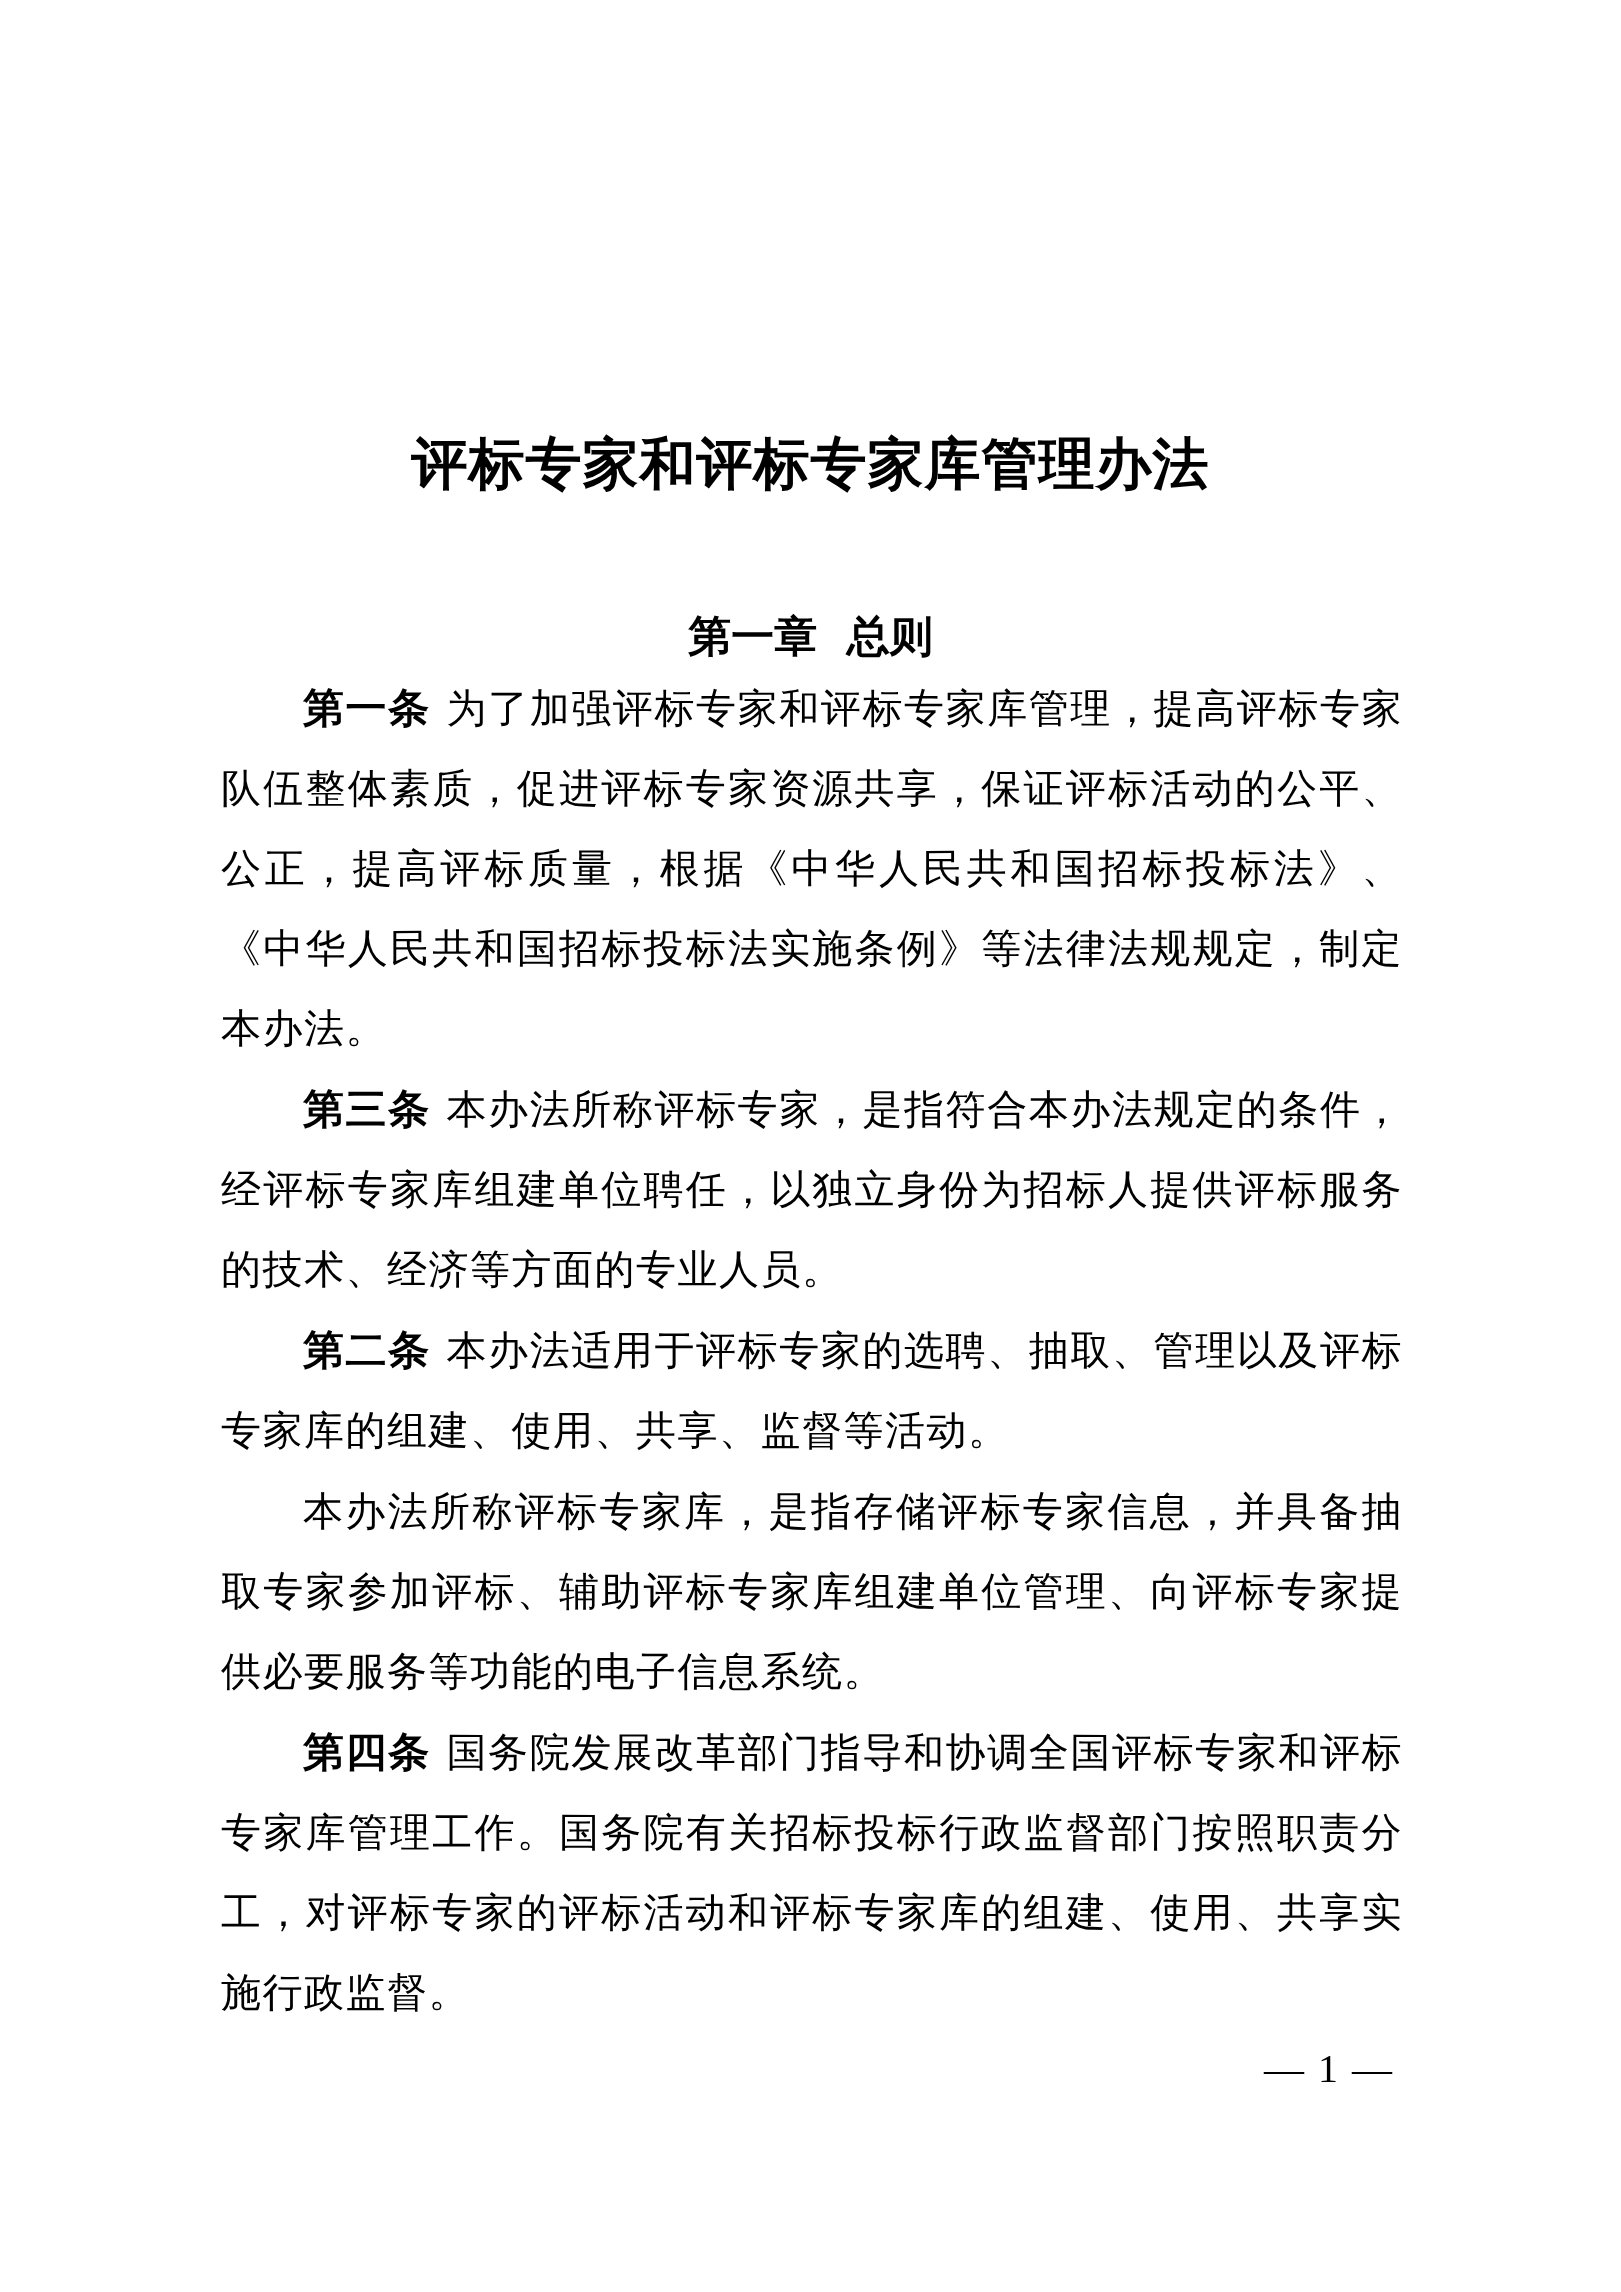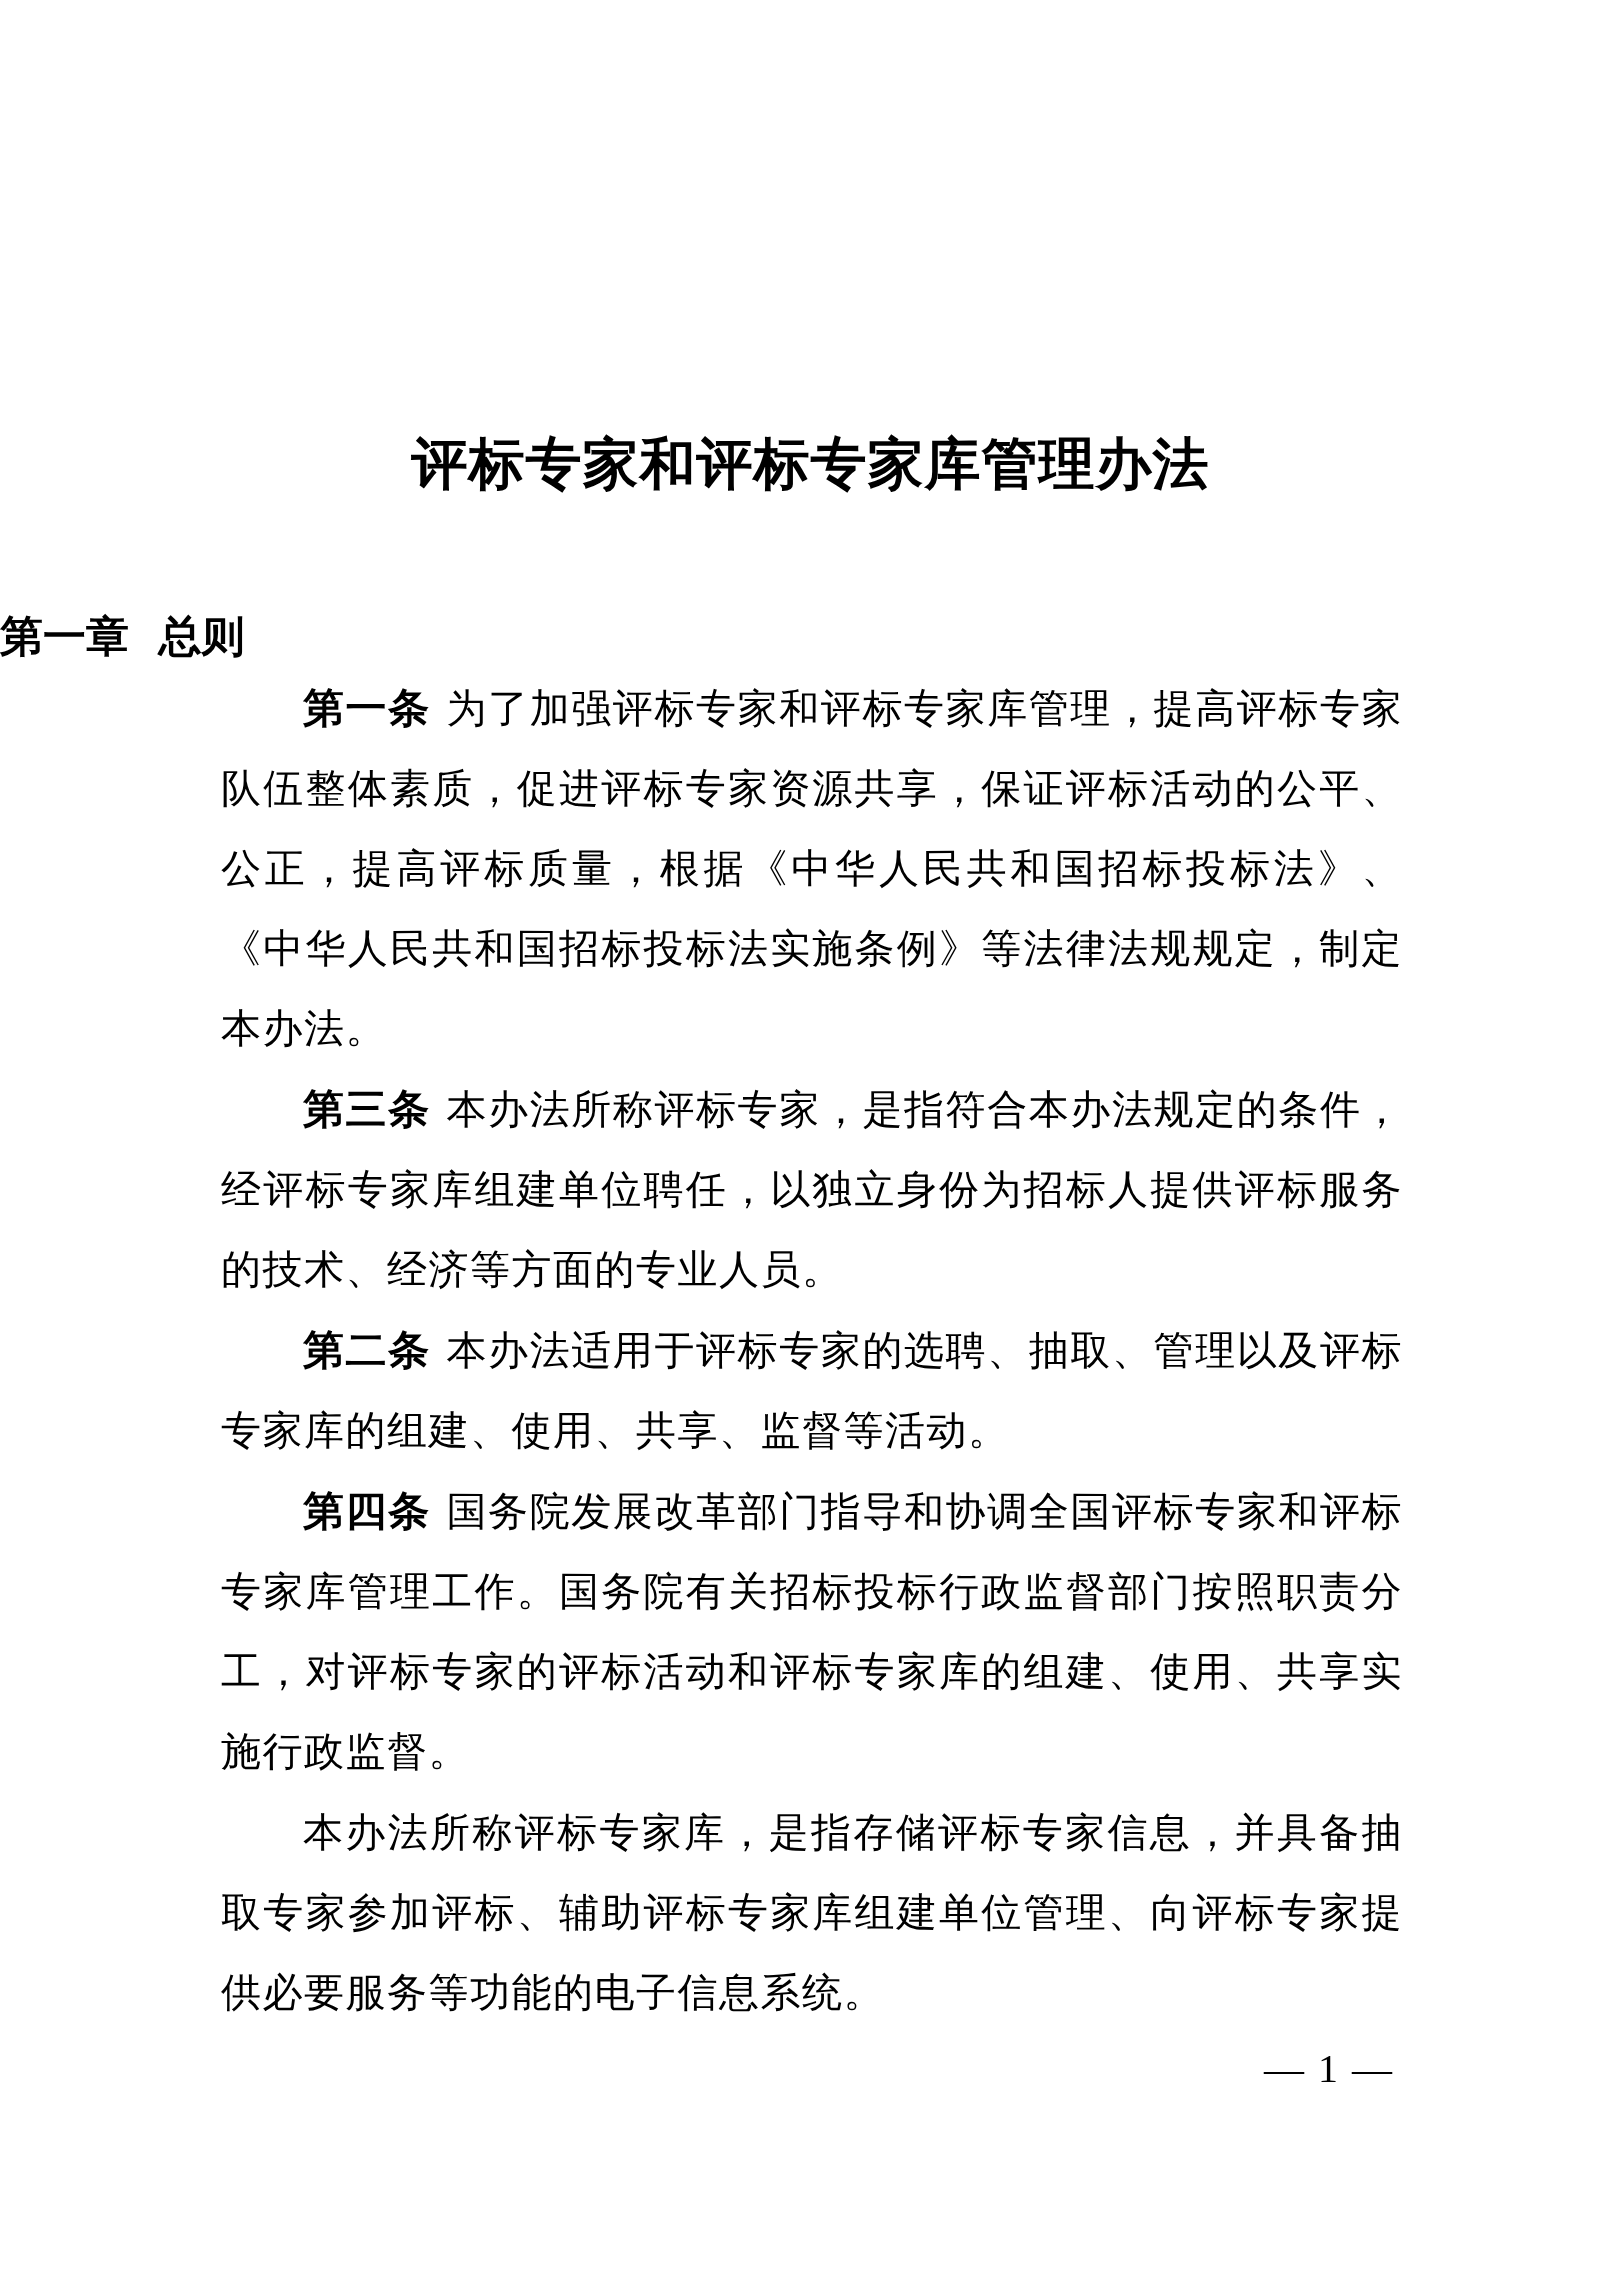--- a/index.html
+++ b/index.html
@@ -28,21 +28,21 @@
     font-weight: 700;
     letter-spacing: 1px;
     font-family: "Liberation Serif", "DejaVu Serif", serif;
   }
   .chapter-heading {
     position: absolute;
     top: 608px;
     left: 0;
     width: 100%;
     margin: 0;
-    text-align: left;
+    text-align: center;
     font-size: 43px;
     font-weight: 700;
     word-spacing: 17.6px;
     font-family: "Liberation Sans", "DejaVu Sans", sans-serif;
   }
   .body-text {
     position: absolute;
     top: 668px;
     left: 221px;
     width: 1182px;
@@ -82,23 +82,23 @@
   <h2 class="chapter-heading">第一章 总则</h2>
 
   <div class="body-text">
 
     <p class="para"><span class="lead">第一条</span><span class="ptext">为了加强评标专家和评标专家库管理，提高评标专家队伍整体素质，促进评标专家资源共享，保证评标活动的公平、公正，提高评标质量，根据《中华人民共和国招标投标法》、《中华人民共和国招标投标法实施条例》等法律法规规定，制定本办法。</span></p>
 
     <p class="para"><span class="lead">第三条</span><span class="ptext">本办法所称评标专家，是指符合本办法规定的条件，经评标专家库组建单位聘任，以独立身份为招标人提供评标服务的技术、经济等方面的专业人员。</span></p>
 
     <p class="para"><span class="lead">第二条</span><span class="ptext">本办法适用于评标专家的选聘、抽取、管理以及评标专家库的组建、使用、共享、监督等活动。</span></p>
 
+    <p class="para"><span class="lead"></span><span class="ptext">本办法所称评标专家库，是指存储评标专家信息，并具备抽取专家参加评标、辅助评标专家库组建单位管理、向评标专家提供必要服务等功能的电子信息系统。</span></p>
+
     <p class="para"><span class="lead">第四条</span><span class="ptext">国务院发展改革部门指导和协调全国评标专家和评标专家库管理工作。国务院有关招标投标行政监督部门按照职责分工，对评标专家的评标活动和评标专家库的组建、使用、共享实施行政监督。</span></p>
-
-    <p class="para"><span class="lead"></span><span class="ptext">本办法所称评标专家库，是指存储评标专家信息，并具备抽取专家参加评标、辅助评标专家库组建单位管理、向评标专家提供必要服务等功能的电子信息系统。</span></p>
 
 
   </div>
 
   <div class="page-number">— 1 —</div>
 
 </div>
 
 
 </body></html>

